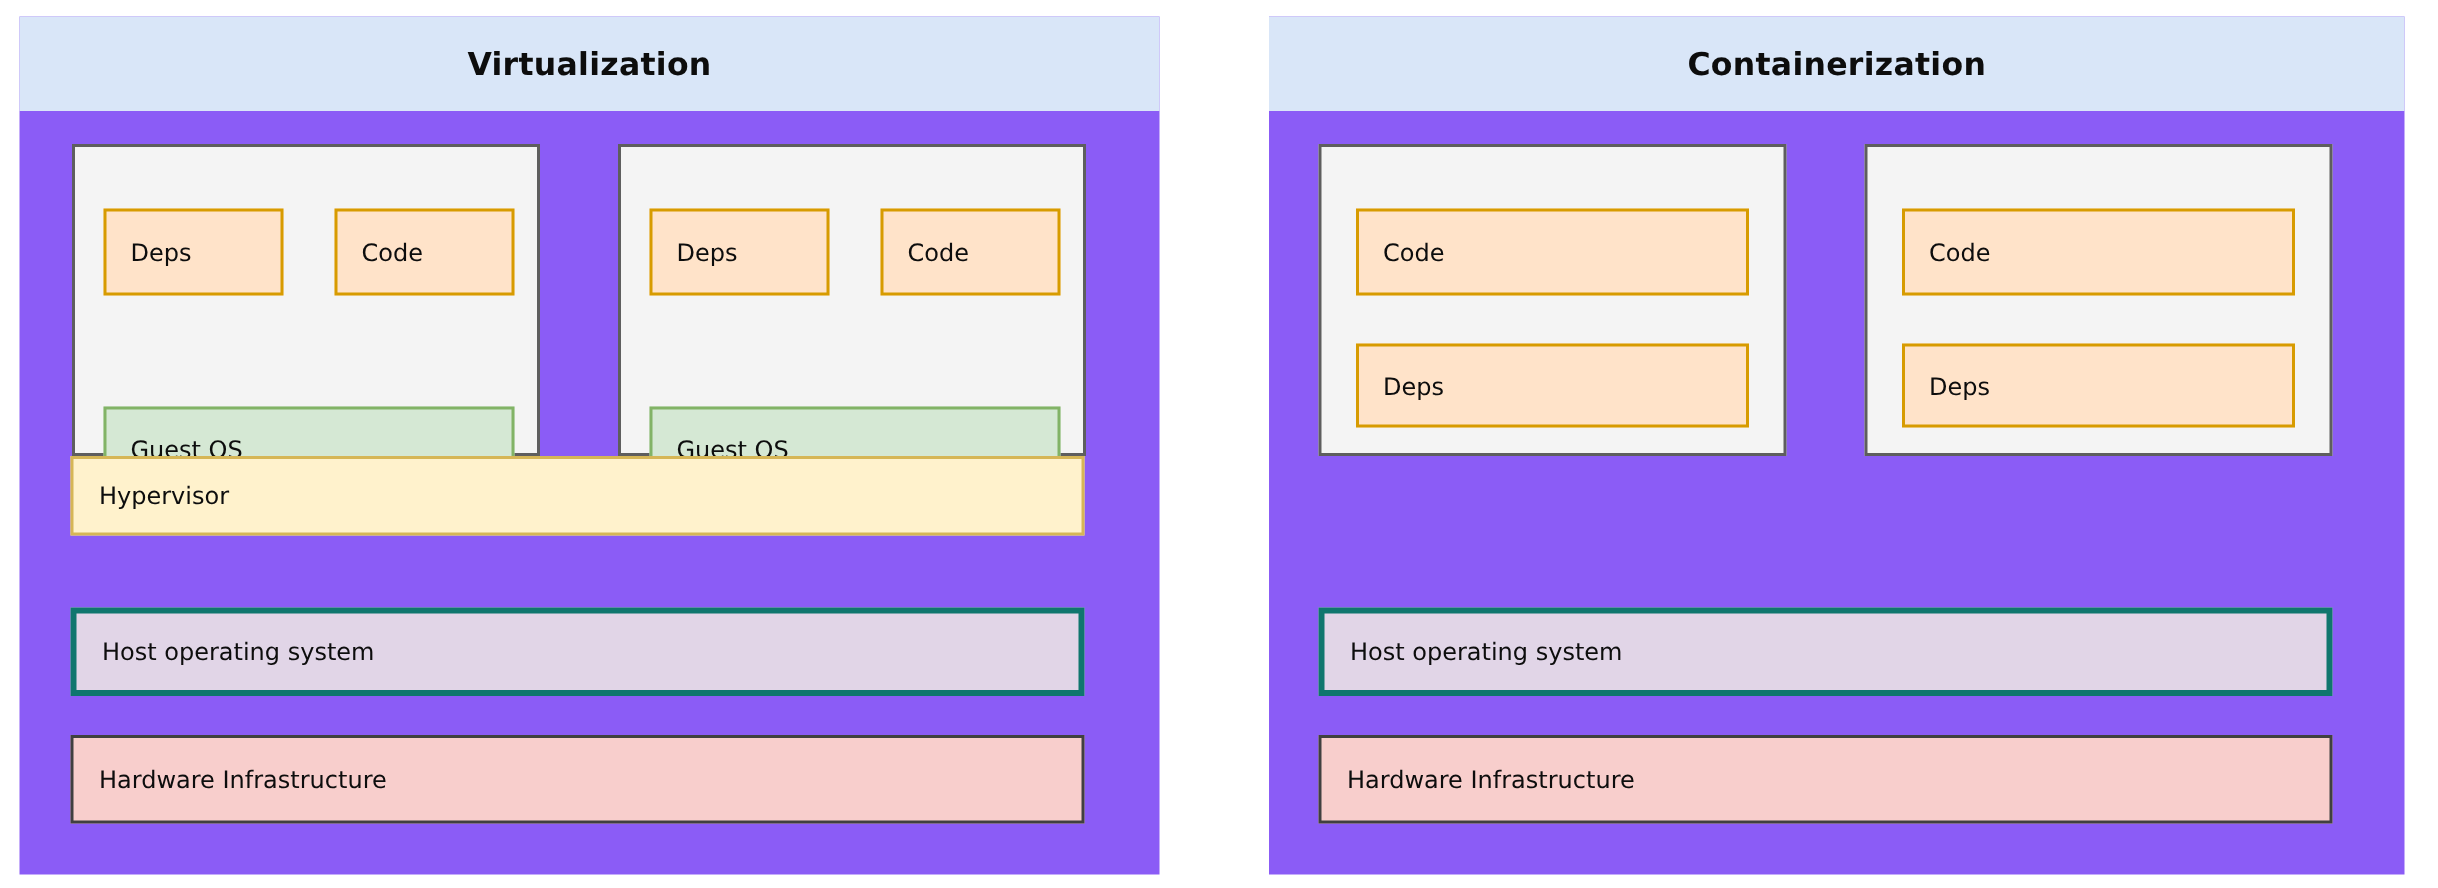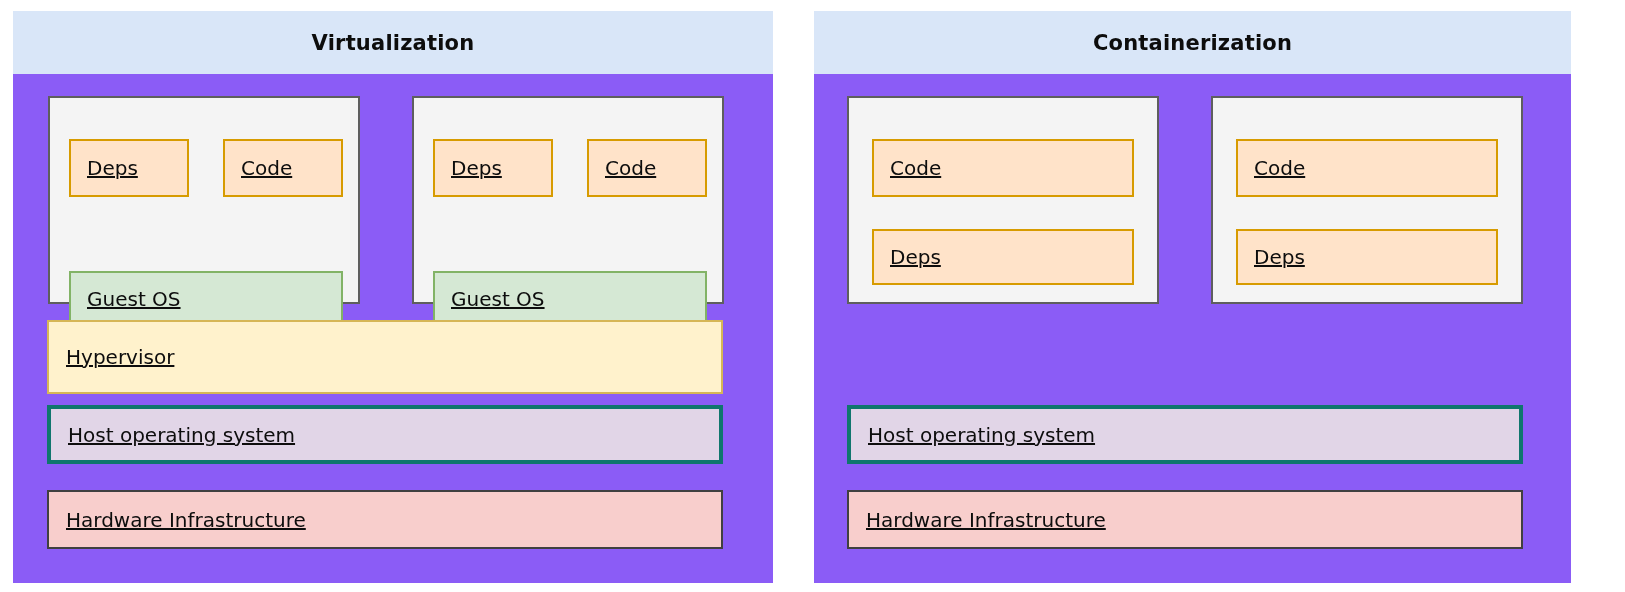--- a/index.html
+++ b/index.html
@@ -21,21 +21,21 @@
     background: #ffffff;
   }
 
   
   .panel {
     position: absolute;
     background: #8b5cf6;
     box-sizing: border-box;
   }
   .panel-left  { left: 13px;  top: 11px; width: 760px;  height: 572px; }
-  .panel-right { left: 814px; top: 11px; width: 757px;  height: 572px; }
+  .panel-right { left: 846px; top: 11px; width: 757px;  height: 572px; }
 
   .panel-header {
     position: absolute;
     left: 0;
     top: 0;
     width: 100%;
     height: 63px;
     background: #d9e6f8;
     display: flex;
     align-items: center;
@@ -57,24 +57,23 @@
     border: 2px solid #5e5e5e;
     box-sizing: border-box;
   }
 
   
   .block {
     position: absolute;
     box-sizing: border-box;
     display: flex;
     align-items: center;
-    font-size: 20px;
+    font-size: 16px;
     color: #0d0d0d;
     white-space: nowrap;
-    text-decoration: underline;
   }
   .block.pad   { padding-left: 16px; }
   .block.padlg { padding-left: 17px; }
 
   .fill-orange { background: #ffe3c9; border: 2px solid #d79b00; }
   .fill-green  { background: #d5e8d4; border: 2px solid #82b366; margin-top: 42px; }
   .fill-yellow { background: #fff2cc; border: 2px solid #d6b656; }
   .fill-purple { background: #e1d5e7; border: 4px solid #0f766e; }
   .fill-red    { background: #f8cecc; border: 2px solid #404040; }
   .fill-blue   { background: #dae8fc; border: 2px solid #6c8ebf; }
@@ -107,21 +106,21 @@
         <span>Deps</span>
       </div>
       <div class="block fill-orange pad" style="left:173px; top:41px; width:120px; height:58px;">
         <span>Code</span>
       </div>
       <div class="block fill-green pad" style="left:19px; top:131px; width:274px; height:56px;">
         <span>Guest OS</span>
       </div>
     </div>
 
-    <div class="block fill-yellow padlg" style="left:34px; top:309px; width:676px; height:74px;">
+    <div class="block fill-yellow padlg" style="left:34px; top:293px; width:676px; height:53px;">
       <span>Hypervisor</span>
     </div>
 
     <div class="block fill-purple padlg" style="left:34px; top:394px; width:676px; height:59px;">
       <span>Host operating system</span>
     </div>
 
     <div class="block fill-red padlg" style="left:34px; top:479px; width:676px; height:59px;">
       <span>Hardware Infrastructure</span>
     </div>

